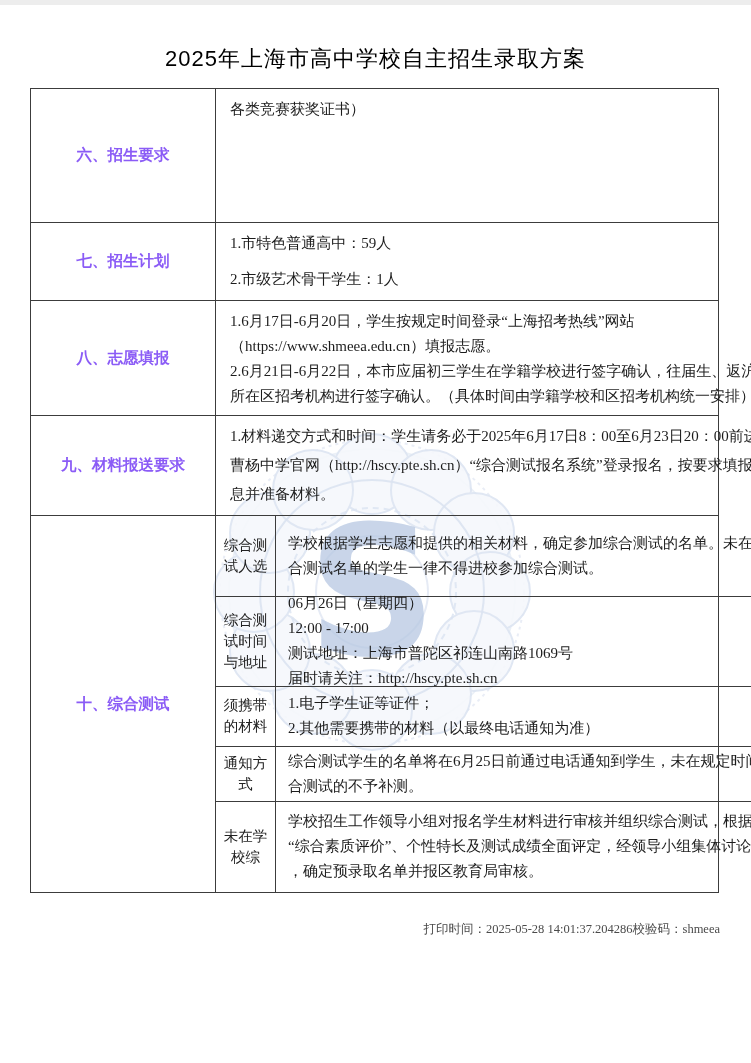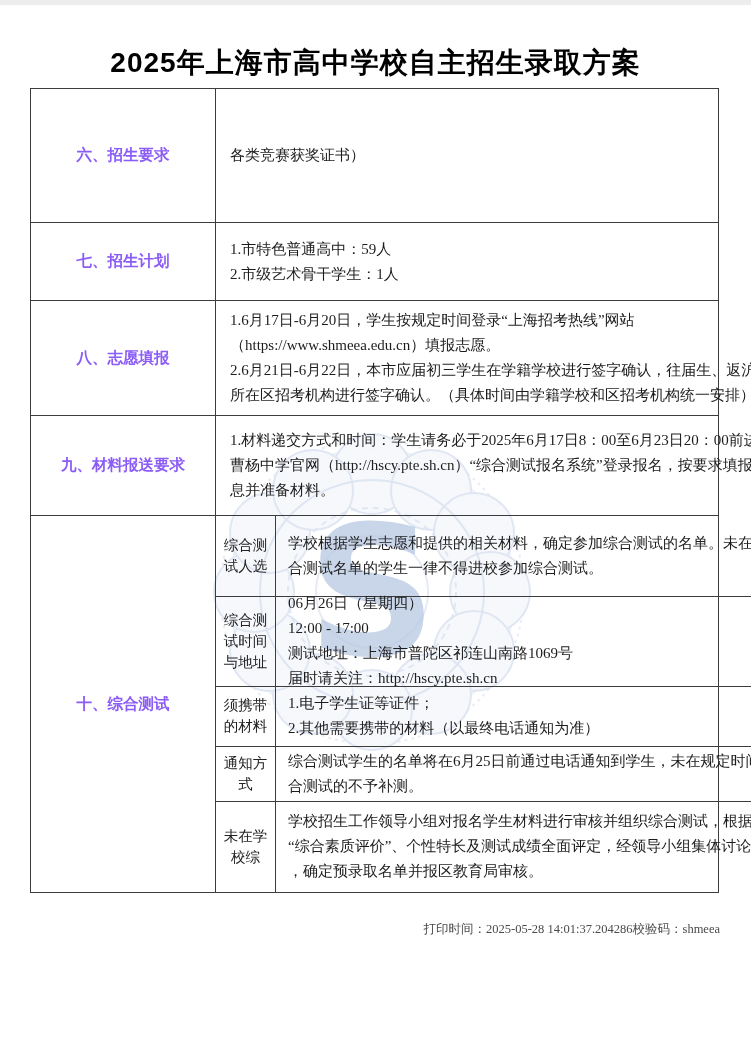--- a/index.html
+++ b/index.html
@@ -1,33 +1,33 @@
 <!DOCTYPE html>
 <html><head>
 <meta charset="utf-8">
 <style>
   html,body{margin:0;padding:0;}
   .page{position:relative;width:751px;height:1063px;background:#ffffff;overflow:hidden;
         font-family:"Liberation Serif", serif;color:#1c1c1c;}
   .top-strip{position:absolute;top:0;left:0;width:751px;height:5px;background:#ededed;}
   .doc-title{position:absolute;top:44px;left:0;width:751px;text-align:center;
-             font-family:"Liberation Sans", sans-serif;font-weight:bold;
-             font-size:28px;letter-spacing:1px;color:#000;}
+             font-family:"Liberation Sans", sans-serif;font-weight:normal;
+             font-size:22px;letter-spacing:1px;color:#000;}
   
   .watermark{position:absolute;left:212px;top:432px;width:320px;height:320px;z-index:0;pointer-events:none;}
   
   .doc-table{position:absolute;left:30px;top:88px;width:689px;height:805px;
              border:1px solid #3c3c3c;box-sizing:border-box;z-index:1;background:transparent;}
   .trow{display:flex;box-sizing:border-box;}
   .trow + .trow{border-top:1px solid #3c3c3c;}
   .r1{height:133px;}.r2{height:78px;}.r3{height:115px;}.r4{height:100px;}.r5{height:377px;}
   .label-cell{width:185px;flex:0 0 185px;border-right:1px solid #3c3c3c;box-sizing:border-box;
               display:flex;align-items:center;justify-content:center;text-align:center;
               font-family:"Liberation Sans", sans-serif;font-weight:bold;font-size:15.5px;color:#8b5cf6;}
-  .content-cell{flex:1;display:flex;flex-direction:column;justify-content:center;
+  .content-cell{flex:1;display:flex;flex-direction:column;justify-content:space-between;
                 padding:8px 10px 8px 14px;box-sizing:border-box;font-size:15px;line-height:25px;}
   .subtable{flex:1;display:flex;flex-direction:column;}
   .subrow{display:flex;box-sizing:border-box;}
   .subrow + .subrow{border-top:1px solid #3c3c3c;}
   .s1{height:80px;}.s2{height:90px;}.s3{height:60px;}.s4{height:55px;}.s5{height:92px;}
   .sublabel-cell{width:60px;flex:0 0 60px;border-right:1px solid #3c3c3c;box-sizing:border-box;
                  display:flex;align-items:center;justify-content:center;text-align:center;
                  font-size:14.5px;line-height:21px;padding:0 2px;color:#222;}
   .subcontent-cell{flex:1;display:flex;flex-direction:column;justify-content:center;
                    padding:6px 8px 6px 12px;box-sizing:border-box;font-size:15px;line-height:25px;}

